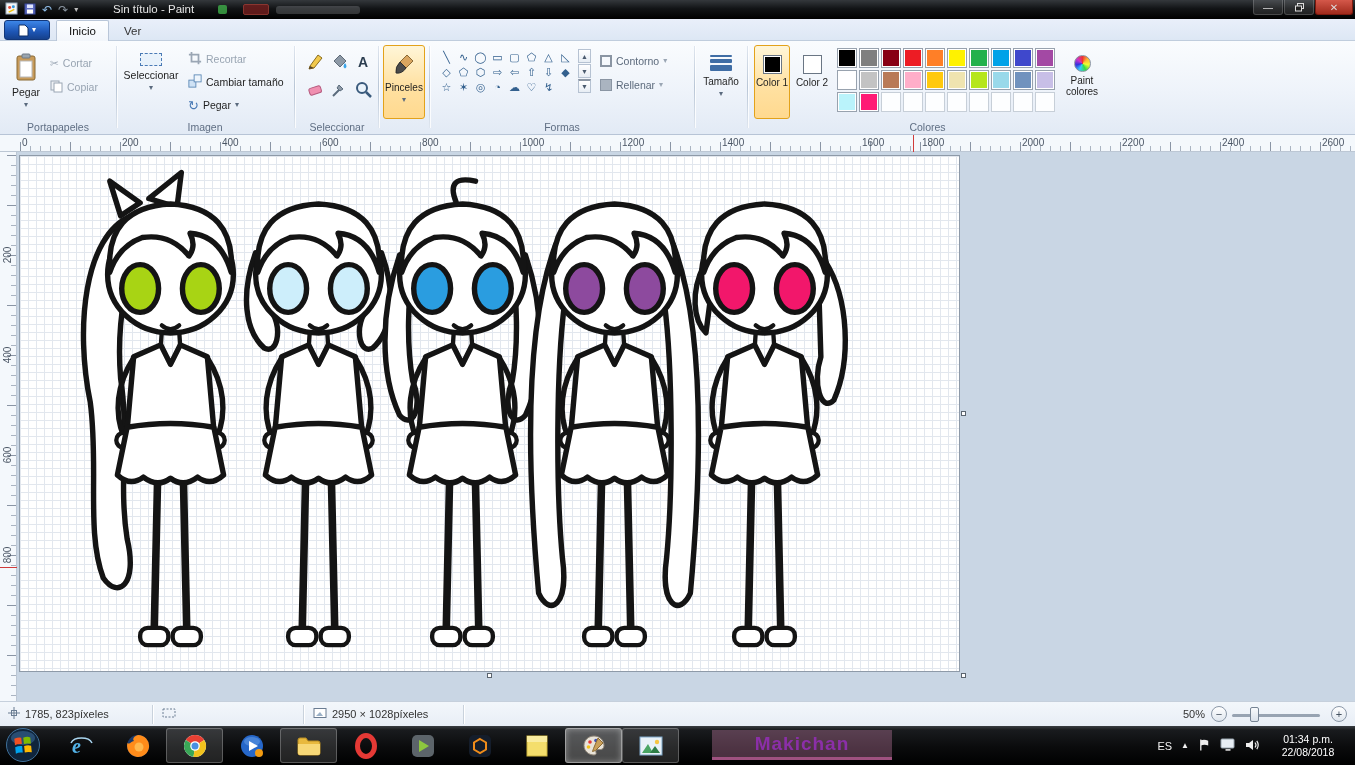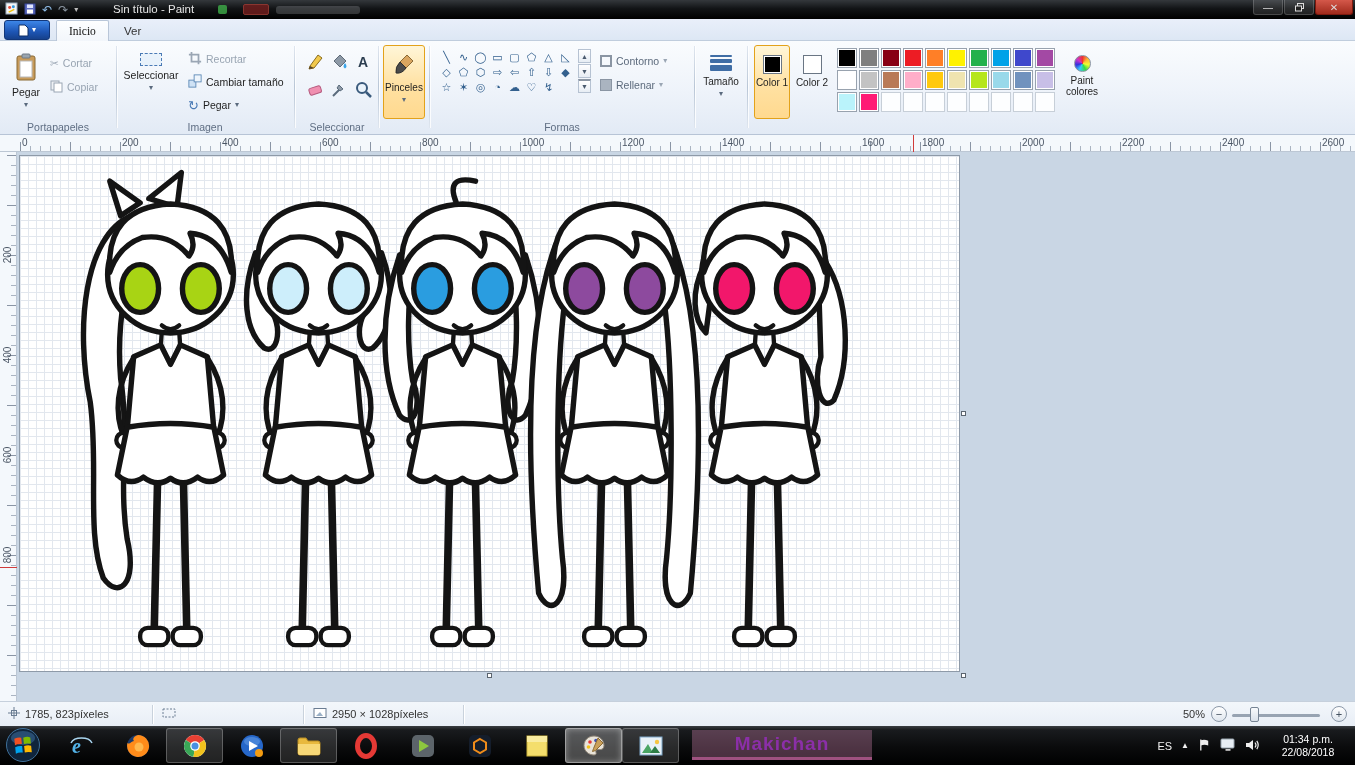--- a/index.html
+++ b/index.html
@@ -27,21 +27,21 @@
 
   
   #tabrow { position:absolute; left:0; top:19px; width:100%; height:22px;
             background:linear-gradient(#e9effa,#dde7f4); border-bottom:1px solid #c0cddd; }
   #filebtn { position:absolute; left:4px; top:1px; width:46px; height:20px;
              background:linear-gradient(#3d86e8,#1d55b4 60%,#16418c); border:1px solid #12377a;
              border-radius:3px; display:flex; align-items:center; justify-content:center; gap:3px; }
   .tab { position:absolute; top:1px; height:21px; padding:0 12px; display:flex; align-items:center;
          font-size:11.5px; color:#333; }
   .tab.active { background:linear-gradient(#fdfeff,#f2f6fb); border:1px solid #b9c6d8; border-bottom:none;
-                border-radius:2px 2px 0 0; color:#111;font-family:Liberation Serif, serif; }
+                border-radius:2px 2px 0 0; color:#111; }
 
   
   #ribbon { position:absolute; left:0; top:41px; width:100%; height:94px;
             background:linear-gradient(#fafcfe,#eef3fa 55%,#e2eaf5); border-bottom:1px solid #b7c4d6; }
   .rgroup { position:absolute; top:0; height:94px; }
   .glabel { position:absolute; bottom:2px; left:0; width:100%; text-align:center;
             font-size:10.5px; color:#5f6e83; }
   .rsep { position:absolute; top:5px; height:82px; width:1px;
           background:linear-gradient(#dfe6ef,#b9c6d6,#dfe6ef); box-shadow:1px 0 0 rgba(255,255,255,.8); }
   .bigbtn { position:absolute; top:4px; height:74px; border:1px solid transparent; border-radius:3px;
@@ -122,21 +122,21 @@
   #taskbar { position:absolute; left:0; top:726px; width:100%; height:39px;
              background:linear-gradient(180deg,#3a3e42 0,#191b1e 10%,#0a0b0c 55%,#000);
              border-top:1px solid #06070,8; }
   #orb { position:absolute; left:5px; top:1px; width:36px; height:36px; }
   #apps { position:absolute; left:52px; top:2px; height:35px; display:flex; }
   .tapp { width:57px; height:35px; display:flex; align-items:center; justify-content:center;
           border:1px solid transparent; border-radius:3px; }
   .tapp.on { background:rgba(255,255,255,.13); border-color:rgba(255,255,255,.25); }
   .tapp.cur { background:rgba(255,255,255,.28); border-color:rgba(255,255,255,.45);
               box-shadow:inset 0 0 6px rgba(255,255,255,.35); }
-  #watermark { position:absolute; left:692px; top:4px; width:180px; height:30px;
+  #watermark { position:absolute; left:712px; top:4px; width:180px; height:30px;
                background:rgba(240,150,200,.30); display:flex; align-items:center; justify-content:center;
                font-size:19px; font-weight:bold; color:#8b2fa8;
                border-bottom:3px solid rgba(230,110,180,.55); letter-spacing:1px; }
   #tray { position:absolute; right:0; top:0; height:100%; display:flex; align-items:center;
           gap:9px; padding-right:8px; color:#f2f2f2; }
   #clock { text-align:center; font-size:10.5px; line-height:13px; color:#fff; width:78px; }
 </style>
 </head>
 <body>
 
@@ -386,20 +386,21 @@
       </div>
       <div id="palette">
           <div><span class="pcell" style="background: rgb(0, 0, 0);"></span><span class="pcell" style="background: rgb(127, 127, 127);"></span><span class="pcell" style="background: rgb(136, 0, 21);"></span><span class="pcell" style="background: rgb(237, 28, 36);"></span><span class="pcell" style="background: rgb(255, 127, 39);"></span><span class="pcell" style="background: rgb(255, 242, 0);"></span><span class="pcell" style="background: rgb(34, 177, 76);"></span><span class="pcell" style="background: rgb(0, 162, 232);"></span><span class="pcell" style="background: rgb(63, 72, 204);"></span><span class="pcell" style="background: rgb(163, 73, 164);"></span></div>
           <div><span class="pcell" style="background: rgb(255, 255, 255);"></span><span class="pcell" style="background: rgb(195, 195, 195);"></span><span class="pcell" style="background: rgb(185, 122, 87);"></span><span class="pcell" style="background: rgb(255, 174, 201);"></span><span class="pcell" style="background: rgb(255, 201, 14);"></span><span class="pcell" style="background: rgb(239, 228, 176);"></span><span class="pcell" style="background: rgb(181, 230, 29);"></span><span class="pcell" style="background: rgb(153, 217, 234);"></span><span class="pcell" style="background: rgb(112, 146, 190);"></span><span class="pcell" style="background: rgb(200, 191, 231);"></span></div>
           <div><span class="pcell" style="background: rgb(186, 243, 251);"></span><span class="pcell" style="background: rgb(255, 26, 117);"></span><span class="pcell empty"></span><span class="pcell empty"></span><span class="pcell empty"></span><span class="pcell empty"></span><span class="pcell empty"></span><span class="pcell empty"></span><span class="pcell empty"></span><span class="pcell empty"></span></div>
         </div>
       <div class="bigbtn" style="left:312px;width:40px;font-size:10px;padding-top:9px">
         <span class="rainbow"></span>
         <span>Paint colores</span>
       </div>
+      <div class="glabel">Colores</div>
     </div>
   </div>
 
   <div id="hruler">
     <div id="hmarker" style="left: 912.5px;"></div>
   <span class="hnum" style="left: 22px;">0</span>
       <span class="hnum" style="left: 122px;">200</span>
       <span class="hnum" style="left: 222px;">400</span>
       <span class="hnum" style="left: 322px;">600</span>
       <span class="hnum" style="left: 422px;">800</span>

